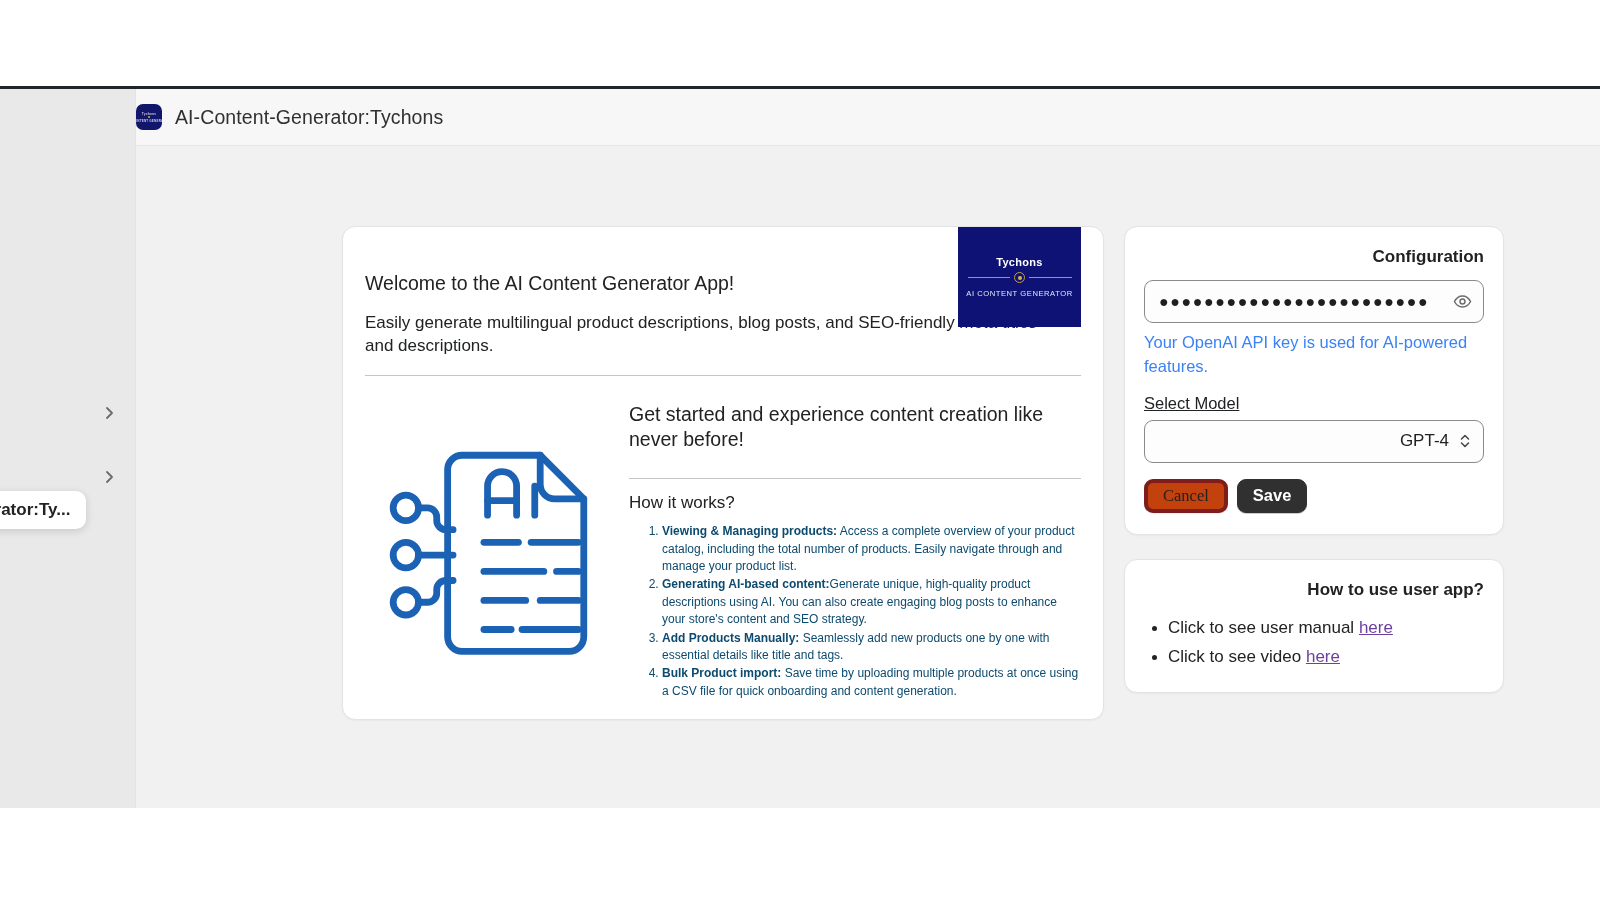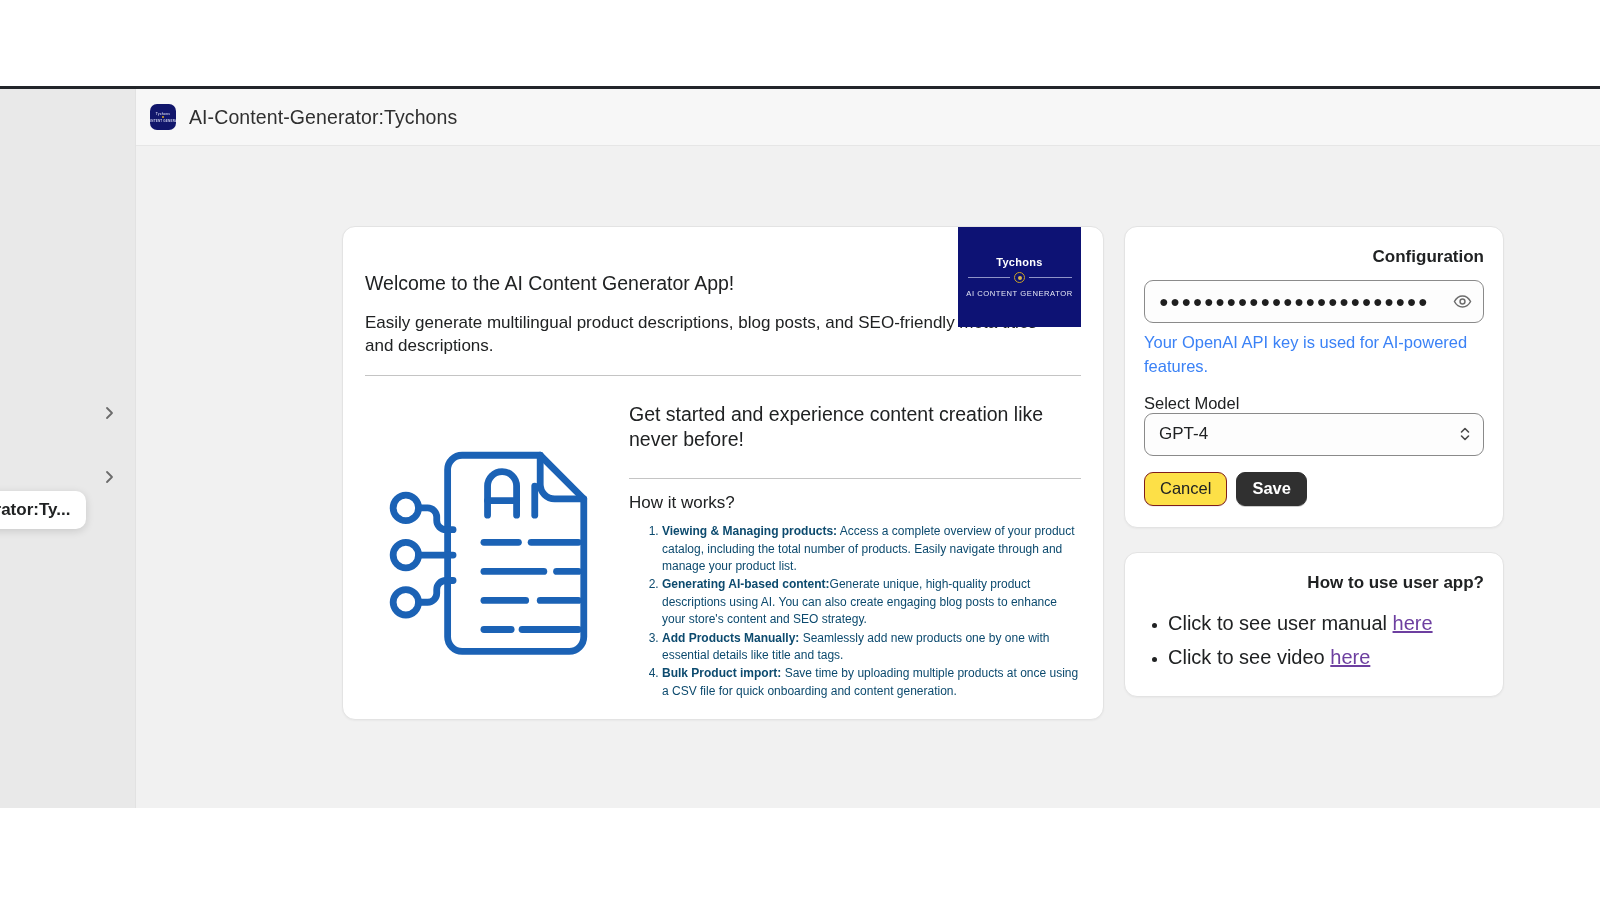--- a/index.html
+++ b/index.html
@@ -76,21 +76,20 @@
     white-space: nowrap;
   }
 
   
   .app-bar {
     position: absolute;
     left: 136px; top: 0;
     width: 1464px; height: 57px;
     display: flex;
     align-items: center;
-    padding-left: 14px;
     background: #f7f7f7;
     border-bottom: 1px solid #e6e6e6;
   }
   .app-icon {
     width: 26px; height: 26px;
     border-radius: 7px;
     background: #11166b;
     flex: none;
     position: relative;
     overflow: hidden;
@@ -311,32 +310,35 @@
     font-size: 16.5px;
     color: #3b82f6;
     line-height: 1.45;
     margin-top: 8px;
   }
 
   .field-label {
     font-size: 16.5px;
     color: #202223;
     margin-top: 15px;
+    margin-bottom: 7px;
+    text-decoration: underline;
   }
 
   .select-box {
     position: relative;
     height: 43px;
     border: 1px solid #8a8a8a;
     border-radius: 9px;
     background: #fdfdfd;
     display: flex;
     align-items: center;
     padding: 0 34px 0 14px;
     cursor: pointer;
+    justify-content: flex-end;
   }
   .select-value { font-size: 17px; color: #202223; }
   .select-arrows {
     position: absolute;
     right: 11px; top: 50%;
     transform: translateY(-50%);
     width: 14px; height: 20px;
     color: #4a4a4a;
   }
   .select-arrows svg { width: 14px; height: 20px; display: block; }
@@ -352,37 +354,38 @@
     border-radius: 9px;
     font-size: 16.5px;
     display: inline-flex;
     align-items: center;
     justify-content: center;
     padding: 0 15px;
     cursor: pointer;
     font-family: inherit;
   }
   .btn-cancel {
-    background: #fde047;
-    border: 1px solid #7f1d1d;
+    background: #c2410c;
+    border: 4px solid #7f1d1d;
     color: #202223;
     box-shadow: 0 1px 0 rgba(0,0,0,.06);
+    font-family: Liberation Serif, serif;
   }
   .btn-save {
     background: #303030;
     border: 1px solid #303030;
     color: #ffffff;
     font-weight: 700;
     box-shadow: 0 1px 0 rgba(0,0,0,.2);
   }
 
   .howuse-list {
     margin: 0;
     padding-left: 24px;
-    font-size: 20px;
+    font-size: 17px;
     color: #202223;
     line-height: 1.72;
   }
   .howuse-list li::marker { font-size: 15px; }
   .howuse-list a {
     color: #6d3fa0;
     text-decoration: underline;
   }
 </style>
 </head>

